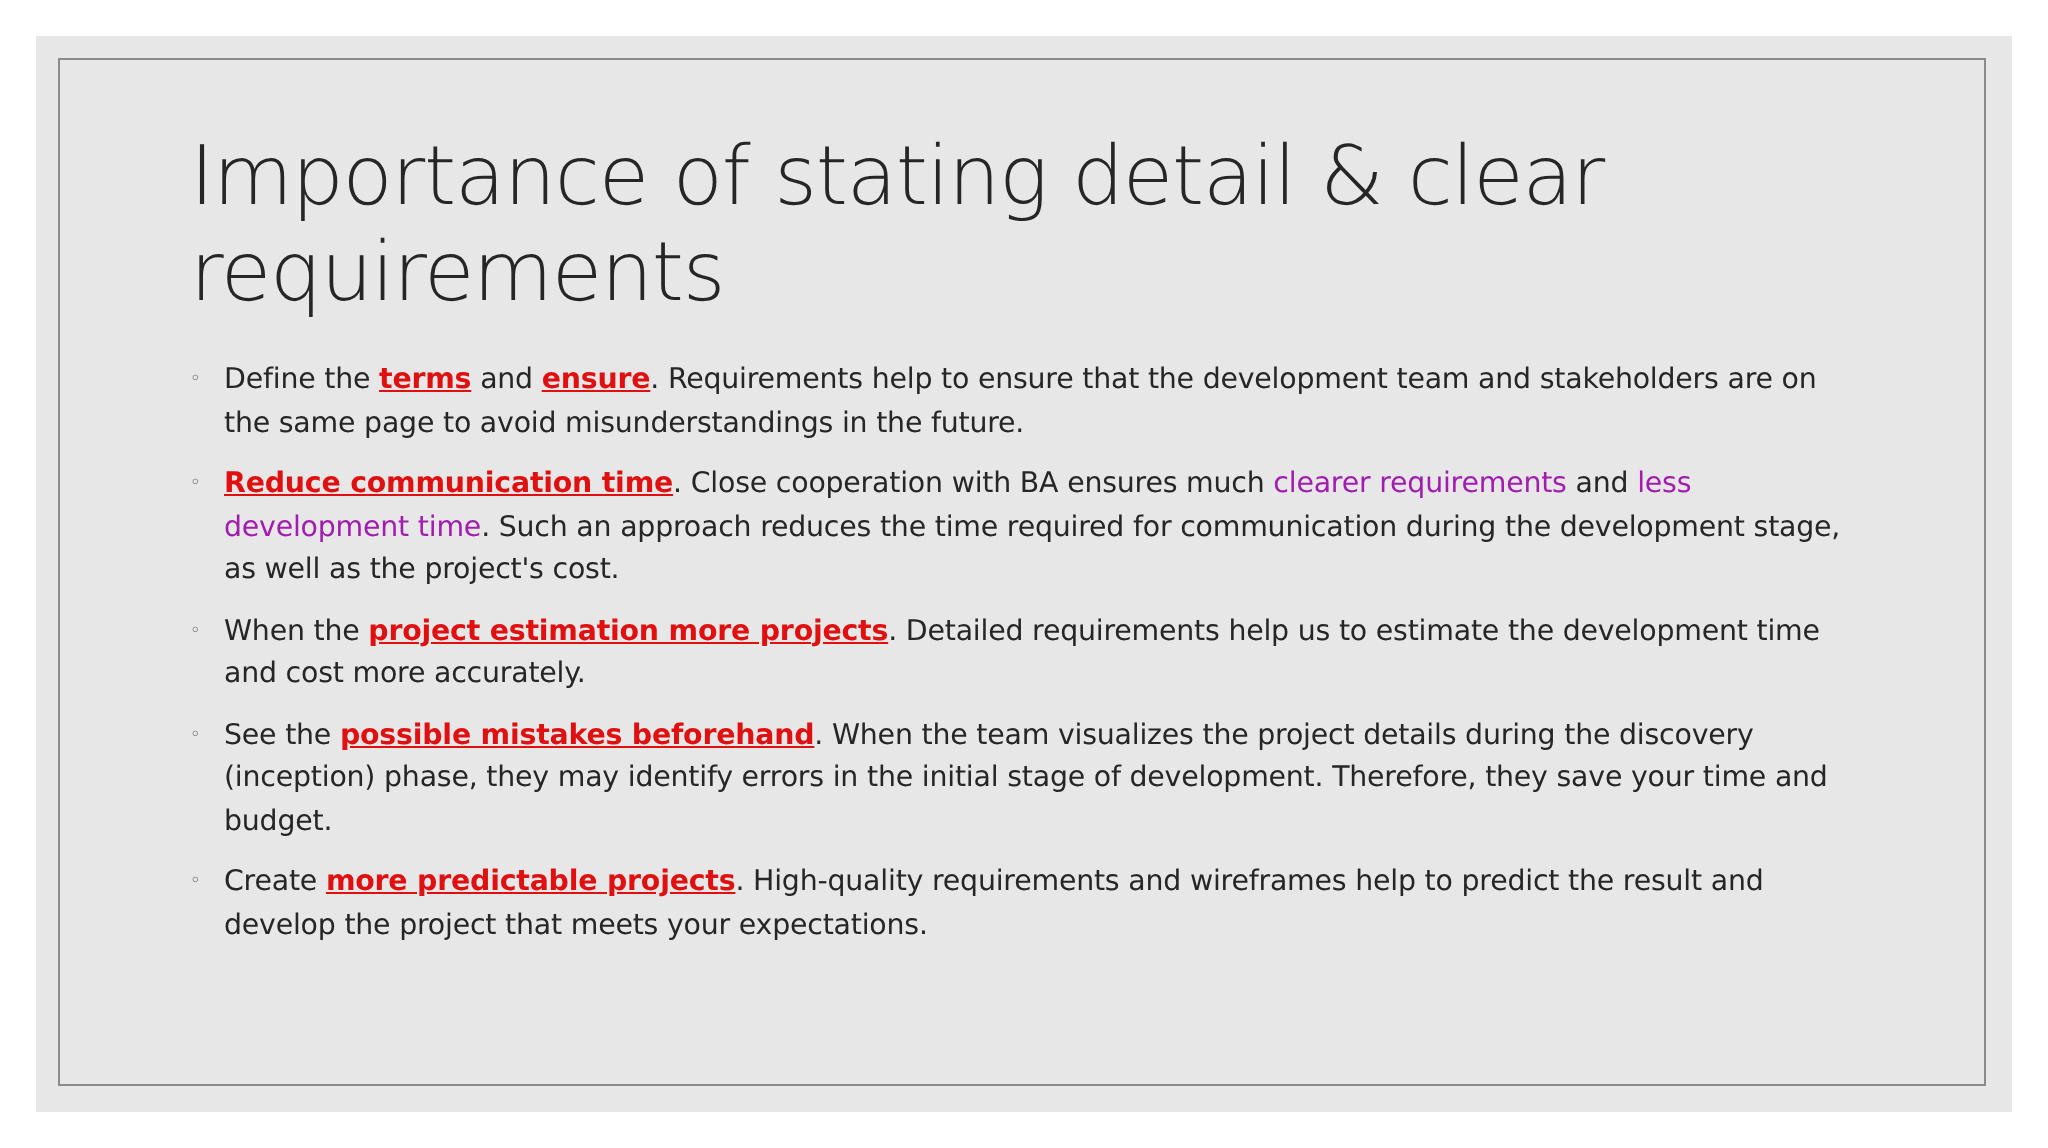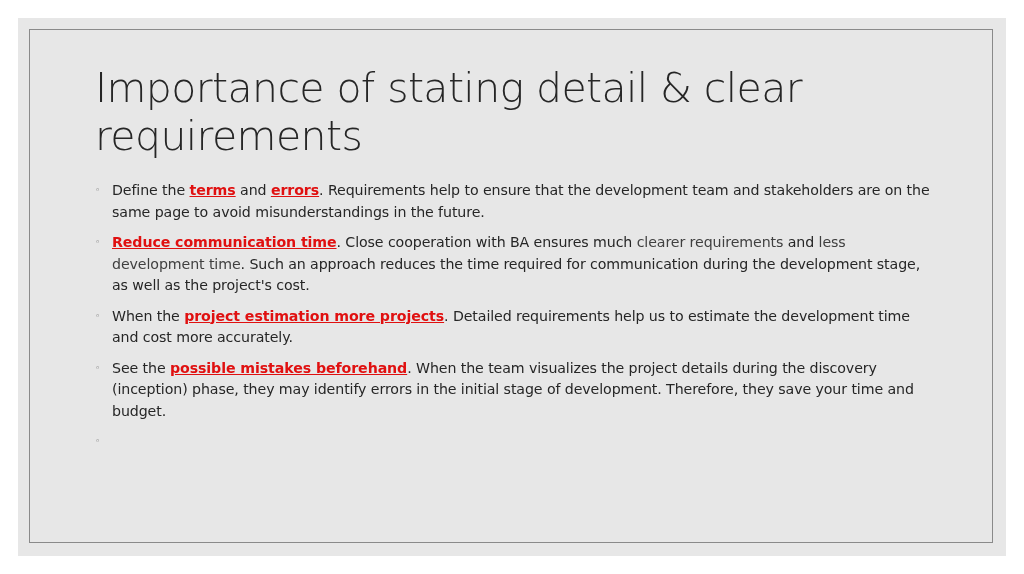--- a/index.html
+++ b/index.html
@@ -26,28 +26,28 @@
     list-style: none; margin: 0; padding: 0;
   }
   .bullet {
     position: relative; padding-left: 17px; margin-bottom: 9px;
     font-size: 14.2px; line-height: 21.5px; color: #262626; letter-spacing: -0.1px;
   }
   .bullet-mark {
     position: absolute; left: 0; top: 0; font-size: 9px; color: #555;
   }
   .em { color: #e01010; font-weight: bold; text-decoration: underline; }
-  .hl { color: #404040; }
+  .hl { color: #a21caf; }
 </style>
 </head>
 <body>
 
 <div class="slide">
   <div class="inner-frame"></div>
   <h1 class="title">Importance of stating detail &amp; clear requirements</h1>
   <ul class="bullets">
-    <li class="bullet"><span class="bullet-mark">◦</span><span class="bullet-text"><span>Define the </span><span class="em">terms</span><span> and </span><span class="em">errors</span><span>. Requirements help to ensure that the development team and stakeholders are on the same page to avoid misunderstandings in the future.</span></span></li>
+    <li class="bullet"><span class="bullet-mark">◦</span><span class="bullet-text"><span>Define the </span><span class="em">terms</span><span> and </span><span class="em">ensure</span><span>. Requirements help to ensure that the development team and stakeholders are on the same page to avoid misunderstandings in the future.</span></span></li>
     <li class="bullet"><span class="bullet-mark">◦</span><span class="bullet-text"><span class="em">Reduce communication time</span><span>. Close cooperation with BA ensures much </span><span class="hl">clearer requirements</span><span> and </span><span class="hl">less development time</span><span>. Such an approach reduces the time required for communication during the development stage, as well as the project's cost.</span></span></li>
     <li class="bullet"><span class="bullet-mark">◦</span><span class="bullet-text"><span>When the </span><span class="em">project estimation more projects</span><span>. Detailed requirements help us to estimate the development time and cost more accurately.</span></span></li>
     <li class="bullet"><span class="bullet-mark">◦</span><span class="bullet-text"><span>See the </span><span class="em">possible mistakes beforehand</span><span>. When the team visualizes the project details during the discovery (inception) phase, they may identify errors in the initial stage of development. Therefore, they save your time and budget.</span></span></li>
-    <li class="bullet"><span class="bullet-mark">◦</span></li>
+    <li class="bullet"><span class="bullet-mark">◦</span><span class="bullet-text"><span>Create </span><span class="em">more predictable projects</span><span>. High-quality requirements and wireframes help to predict the result and develop the project that meets your expectations.</span></span></li>
   </ul>
 </div>
 
 </body></html>

